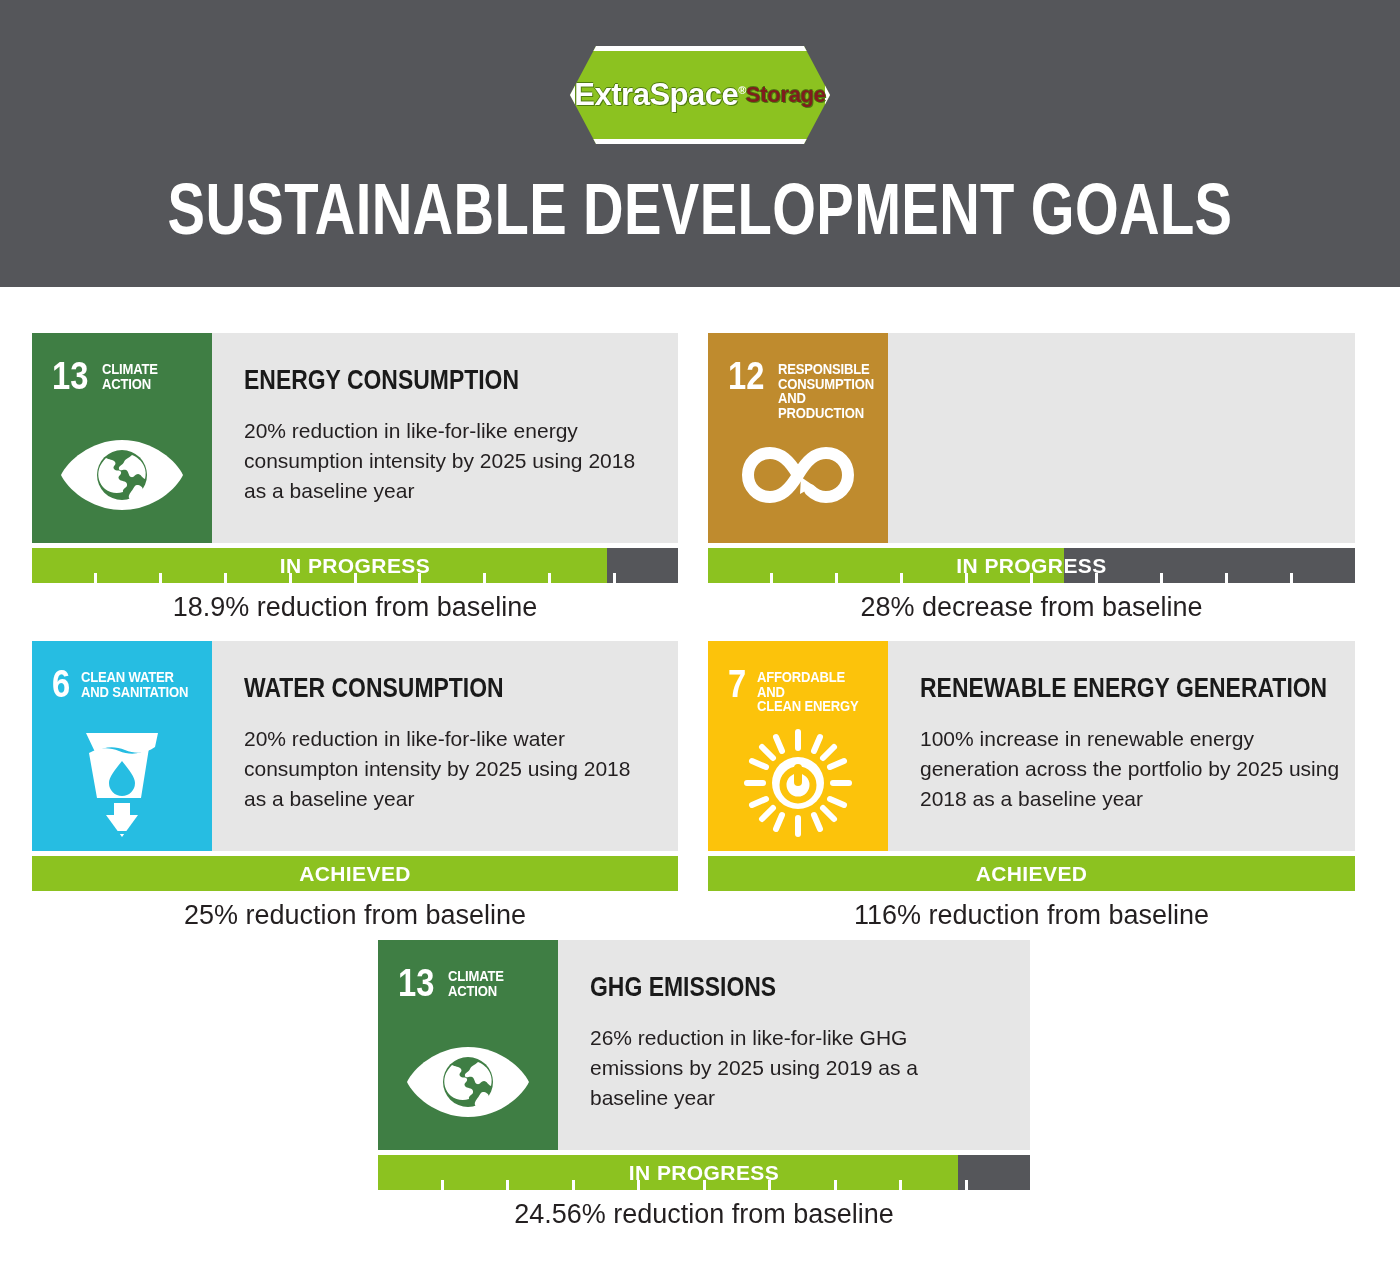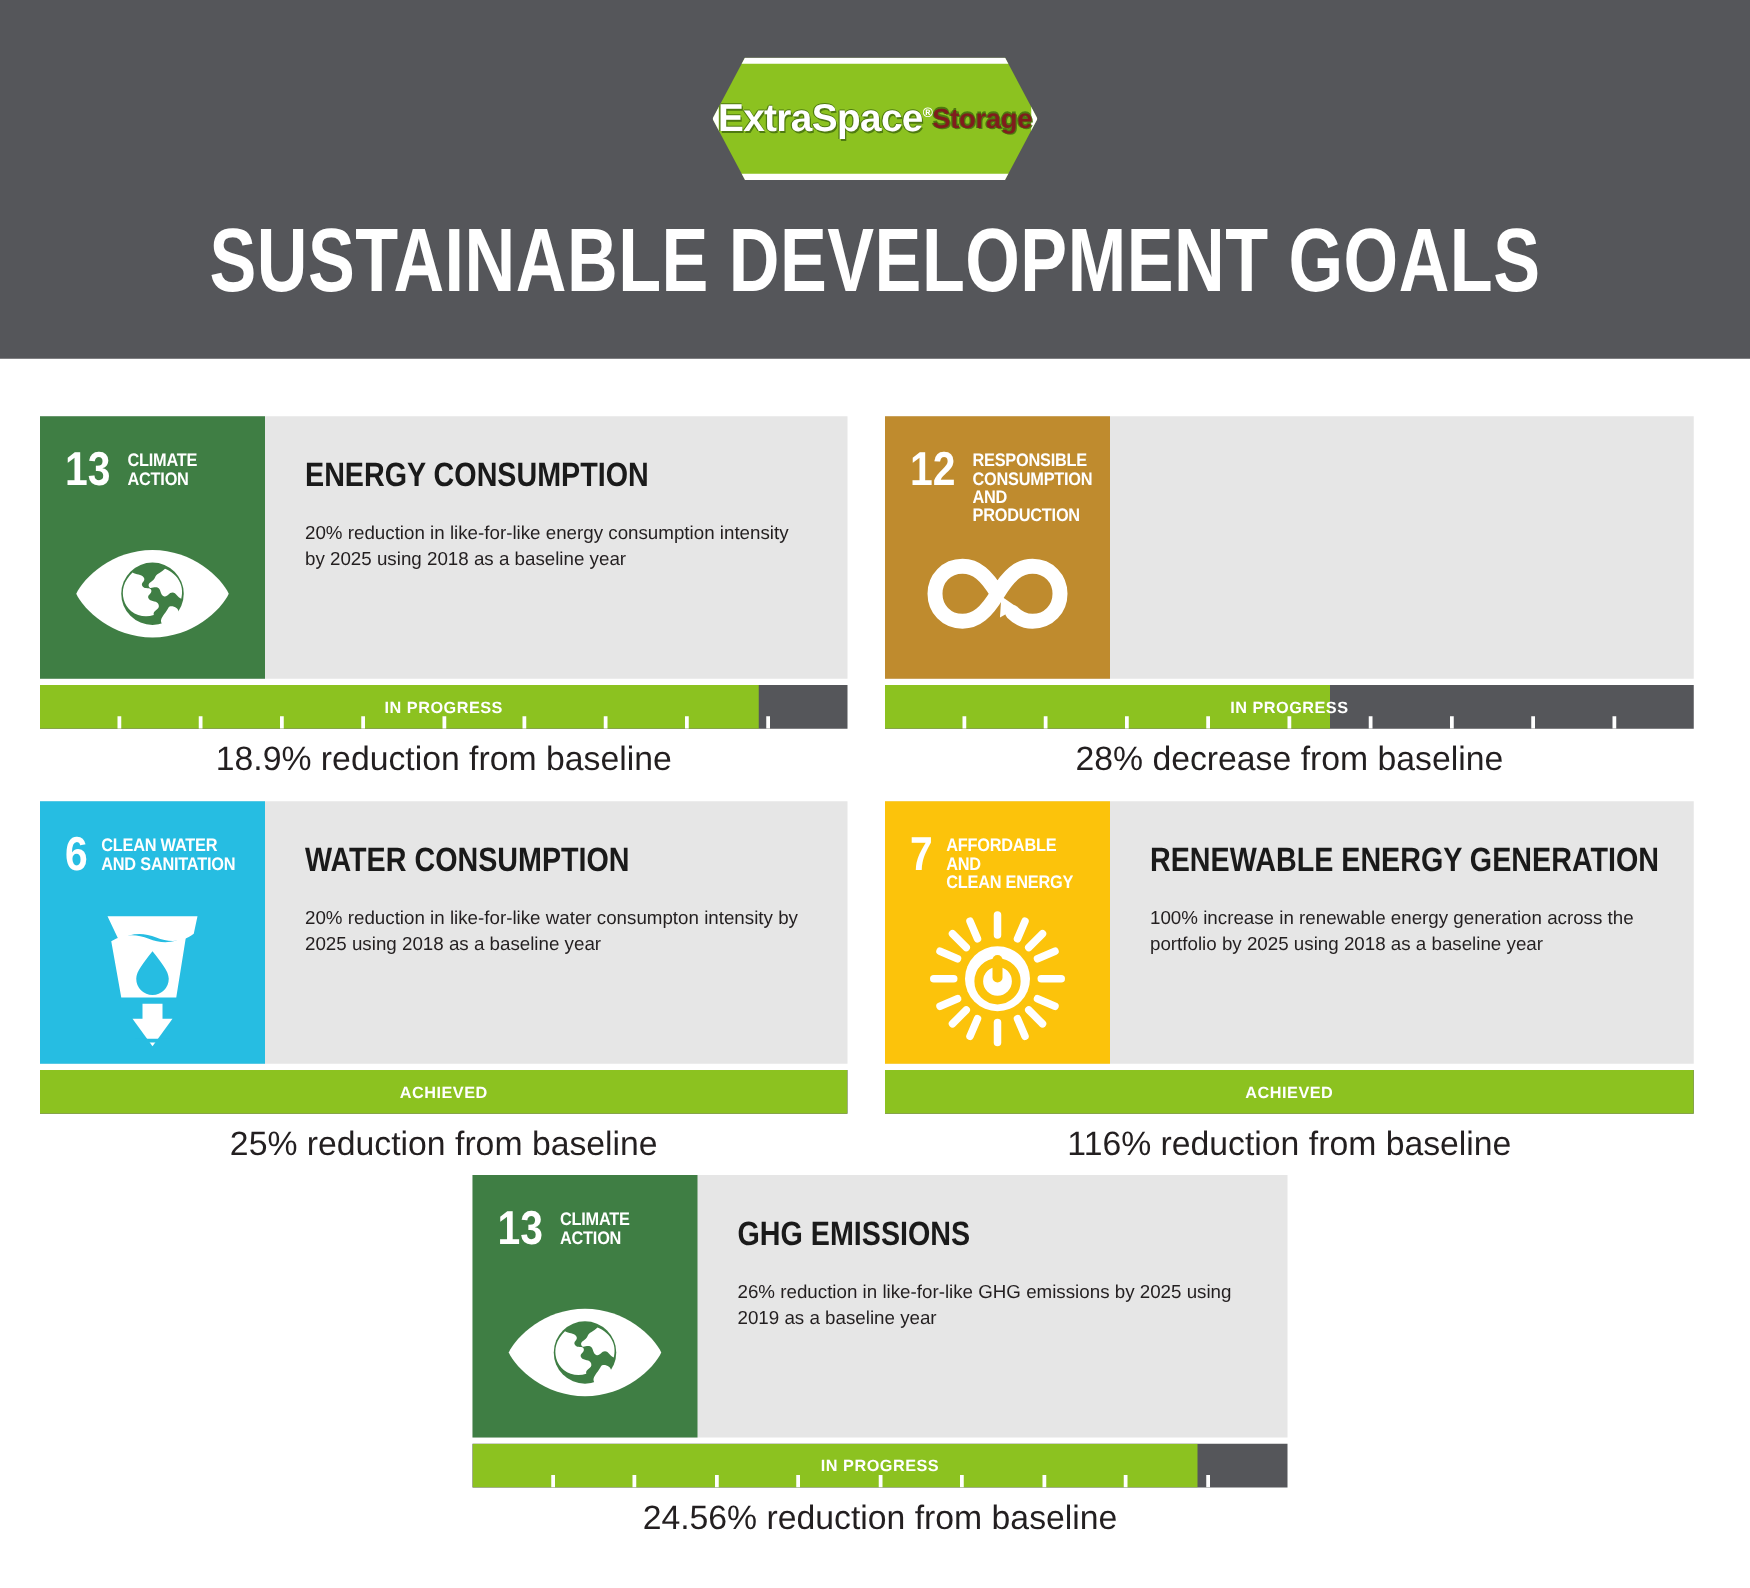--- a/index.html
+++ b/index.html
@@ -137,21 +137,21 @@
     font-size: 27px;
     font-weight: bold;
     color: #1a1a1a;
     letter-spacing: 0px;
     transform: scaleX(0.85);
     transform-origin: left top;
     white-space: nowrap;
     margin-bottom: 20px;
   }
   .card-desc {
-    font-size: 15px;
+    font-size: 21px;
     color: #231f20;
     line-height: 1.42;
     max-width: 420px;
   }
 
   
   .progress {
     position: relative;
     height: 35px;
     background: #55565a;
@@ -163,21 +163,21 @@
     left: 0; top: 0; bottom: 0;
     background: #8cc220;
   }
   .progress-label {
     position: absolute;
     inset: 0;
     display: flex;
     align-items: center;
     justify-content: center;
     color: #ffffff;
-    font-size: 13px;
+    font-size: 21px;
     font-weight: bold;
     letter-spacing: 0.4px;
   }
   .ticks {
     position: absolute;
     left: 0; right: 0; bottom: 0;
     height: 10px;
     display: flex;
   }
   .ticks span {

